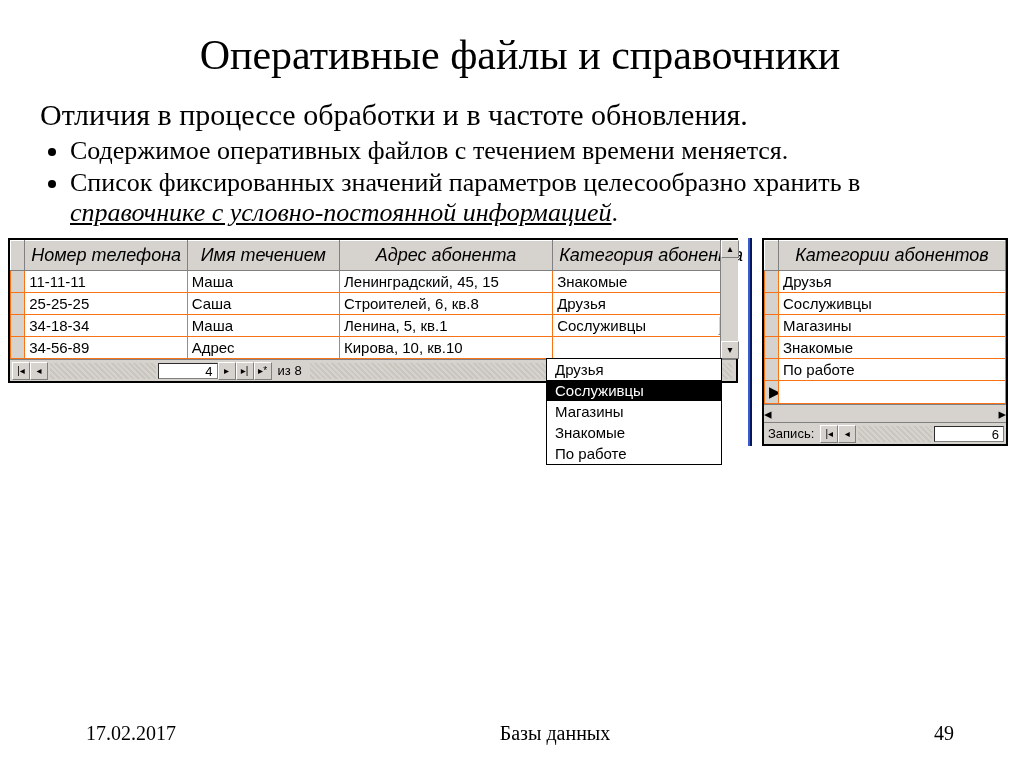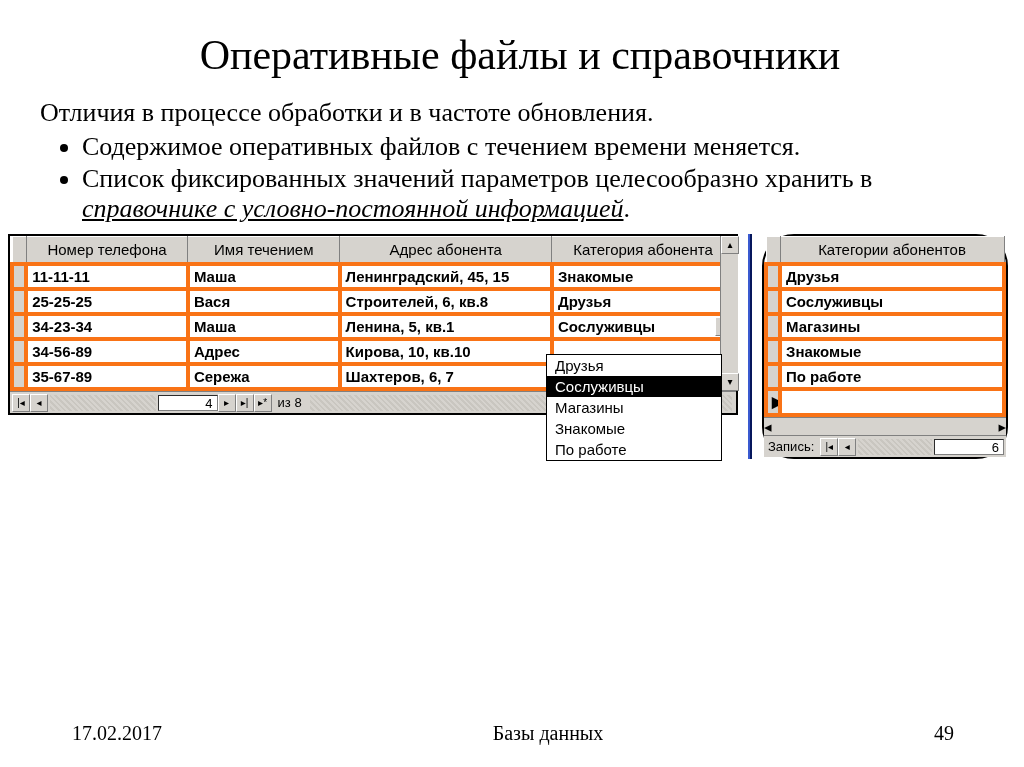--- a/index.html
+++ b/index.html
@@ -15,71 +15,71 @@
   }
   .slide { padding: 20px 24px 0 40px; }
   .title {
     font-size: 42px;
     text-align: center;
     margin: 10px 0 18px 0;
     font-weight: normal;
     line-height: 1.2;
   }
   .subtitle {
-    font-size: 26px;
+    font-size: 30px;
     margin: 4px 0 4px 0;
   }
   ul.bullets {
     margin: 2px 0 10px 0;
     padding-left: 30px;
     font-size: 26px;
   }
-  ul.bullets li { margin: 2px 12px; line-height: 1.15; }
+  ul.bullets li { margin: 2px 0; line-height: 1.15; }
   em { font-style: italic; text-decoration: underline; }
 
   .app-area {
     display: flex;
     gap: 10px;
     padding: 0 8px;
     align-items: flex-start;
     font-family: "MS Sans Serif", Arial, sans-serif;
     font-size: 15px;
   }
 
   .grid-window {
     border: 2px solid #000;
     background: #fff;
     position: relative;
   }
   .grid-window.left { flex: 0 0 730px; }
-  .grid-window.right { flex: 0 0 246px; border-radius: 32px; }
+  .grid-window.right { flex: 0 0 246px; }
 
   table.dg {
     border-collapse: collapse;
     width: 100%;
     table-layout: fixed;
   }
   table.dg th {
     background: #d6d3ce;
     border: 1px solid #808080;
     border-top-color: #fff;
     border-left-color: #fff;
     font-weight: normal;
     padding: 4px 6px;
     text-align: center;
-    font-size: 15px;
+    font-size: 18px;
     white-space: nowrap;
+    font-style: italic;
   }
   table.dg td {
-    border: 4px solid #f97316;
+    border: 1px solid #f97316;
     padding: 2px 4px;
     font-size: 15px;
     white-space: nowrap;
     overflow: hidden;
-    font-weight: bold;
   }
   .rowhead {
     background: #d6d3ce;
     width: 14px;
     border: 1px solid #808080;
     border-top-color: #fff;
     border-left-color: #fff;
   }
   .scroll-v {
     position: absolute;
@@ -139,21 +139,21 @@
     font-size: 15px;
   }
   .dropdown .item { padding: 2px 8px; white-space: nowrap; }
   .dropdown .item.selected { background: #000; color: #fff; }
 
   .divider { width: 4px; background: linear-gradient(#0a2a8a,#0a2a8a); align-self: stretch; border-left:2px solid #3a5ad0; border-right:2px solid #06175c;}
 
   .footer {
     position: absolute;
     bottom: 22px;
-    left: 2px; right: 0;
+    left: 16px; right: 0;
     display: flex;
     justify-content: space-between;
     padding: 0 70px;
     font-size: 20px;
     font-family: "Times New Roman", serif;
   }
   .rec-indicator{
     background:#d6d3ce;
     border-top:1px solid #fff;
     width:14px;
@@ -204,46 +204,39 @@
       <tr>
             <td class="rowhead"></td>
             <td>11-11-11</td>
             <td>Маша</td>
             <td>Ленинградский, 45, 15</td>
             <td>Знакомые</td>
           </tr>
       <tr>
             <td class="rowhead"></td>
             <td>25-25-25</td>
-            <td>Вася</td>
+            <td>Саша</td>
             <td>Строителей, 6, кв.8</td>
             <td>Друзья</td>
           </tr>
       <tr>
             <td class="rowhead"></td>
-            <td>34-23-34</td>
+            <td>34-18-34</td>
             <td>Маша</td>
             <td>Ленина, 5, кв.1</td>
         <td class="combo-cell">
           <span class="comboval">Сослуживцы</span>
           <span class="combo-btn">▼</span>
         </td>
       </tr>
       <tr>
             <td class="rowhead"></td>
             <td>34-56-89</td>
             <td>Адрес</td>
             <td>Кирова, 10, кв.10</td>
-            <td></td>
-          </tr>
-      <tr>
-            <td class="rowhead"></td>
-            <td>35-67-89</td>
-            <td>Сережа</td>
-            <td>Шахтеров, 6, 7</td>
             <td></td>
           </tr>
     </tbody>
       </table>
 
     <div class="dropdown" style="left:536px; top:118px; width:176px;">
       <div class="item">Друзья</div>
       <div class="item selected">Сослуживцы</div>
       <div class="item">Магазины</div>
       <div class="item">Знакомые</div>

